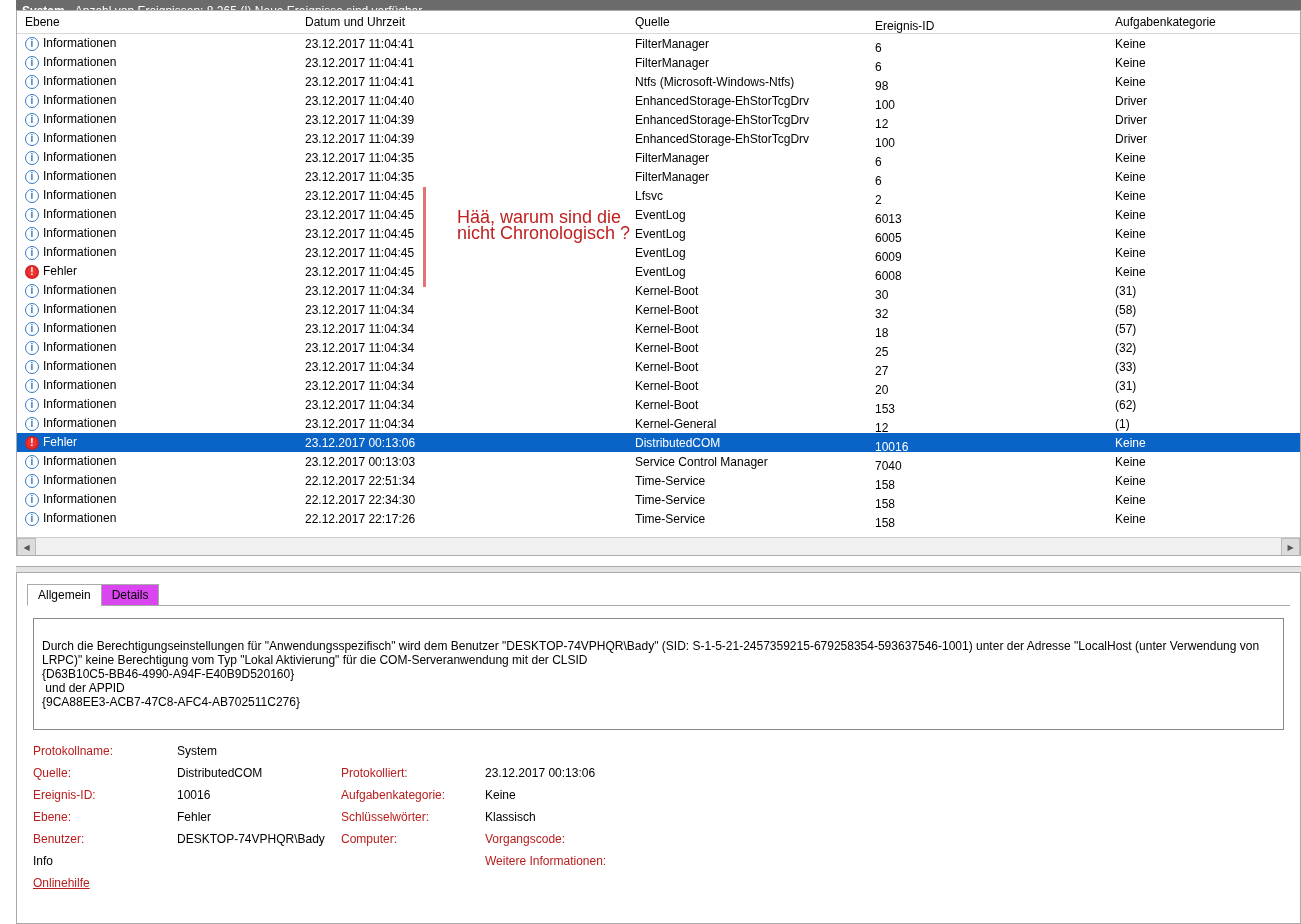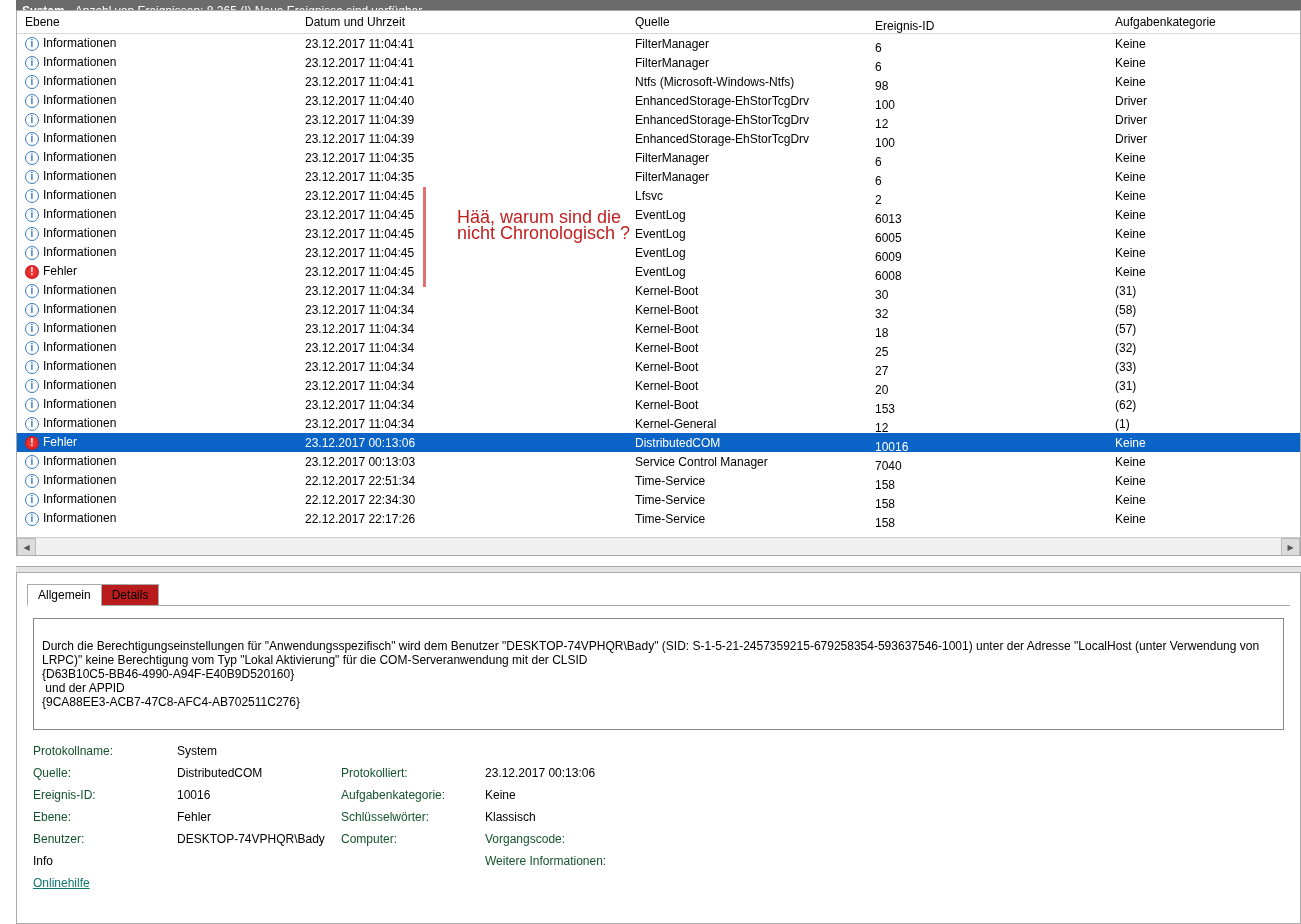--- a/index.html
+++ b/index.html
@@ -149,21 +149,21 @@
     margin-bottom: 8px;
   }
   .tabs {
     display:flex;
     border-bottom:1px solid #aaa;
   }
   .tab {
     padding: 3px 10px;
     border:1px solid #aaa;
     margin-right:-1px;
-    background:#b91c1c;
+    background:#d946ef;
     position:relative;
     top:1px;
     cursor:pointer;
   }
   .tab.active {
     background:#fff;
     border-bottom:1px solid #fff;
   }
   .detail-body {
     padding: 12px 6px 0 6px;
@@ -175,23 +175,23 @@
     font-size:12px;
     margin-bottom: 14px;
   }
   .fields {
     display:grid;
     grid-template-columns: 140px 160px 140px auto;
     row-gap: 8px;
     column-gap: 4px;
     font-size:12px;
   }
-  .fields .lbl { color:#14532d; }
+  .fields .lbl { color:#b91c1c; }
   .fields .val { color:#000; }
-  .link { color:#0f766e; text-decoration:underline; cursor:pointer; }
+  .link { color:#b91c1c; text-decoration:underline; cursor:pointer; }
 </style>
 </head>
 <body>
 
 <div class="window">
 
 
   <div class="header">
     <span class="bold">System</span>
     <span class="count">

